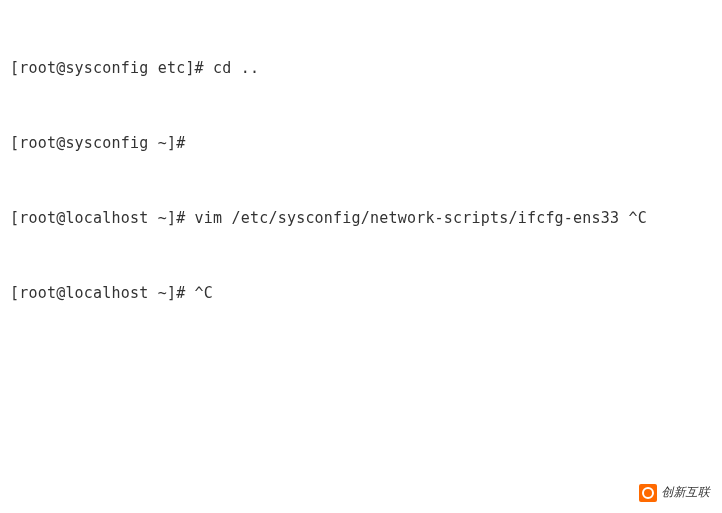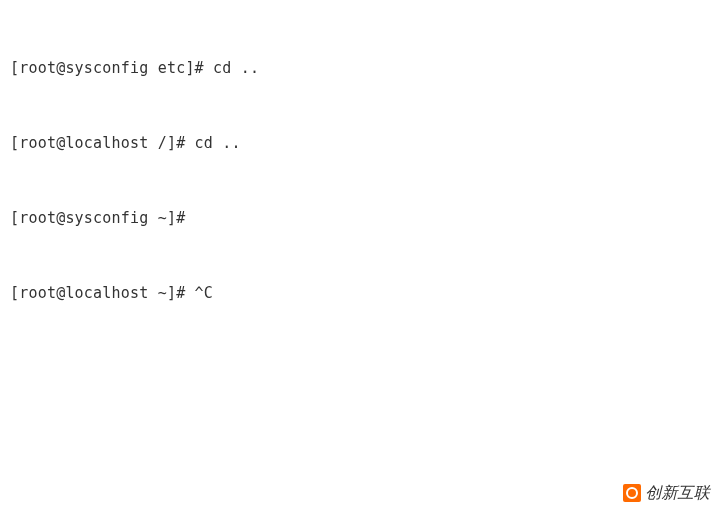--- a/index.html
+++ b/index.html
@@ -27,21 +27,21 @@
       display: block;
     }
     .watermark {
       position: absolute;
       right: 8px;
       bottom: 6px;
       display: flex;
       align-items: center;
       gap: 4px;
       font-family: sans-serif;
-      font-size: 16px;
+      font-size: 12px;
       color: #333;
       font-style: italic;
       background: linear-gradient(to right, rgba(255,255,255,0) 0%, rgba(255,255,255,0.95) 30%);
       padding: 2px 4px 2px 40px;
     }
     .wm-icon {
       width: 18px;
       height: 18px;
       background: #ff6a00;
       border-radius: 2px;
@@ -58,22 +58,22 @@
       border: 2px solid #fff;
       border-radius: 50%;
       box-sizing: border-box;
     }
   </style>
 </head>
 <body>
 
 <div class="terminal">
   <span class="line">[root@sysconfig etc]# cd ..</span>
-  <span class="line">[root@localhost /]# cd ..</span>
   <span class="line">[root@sysconfig ~]#</span>
+  <span class="line">[root@localhost ~]# vim /etc/sysconfig/network-scripts/ifcfg-ens33 ^C</span>
   <span class="line">[root@localhost ~]# ^C</span>
   
   
   
   
   
   
   
   
   

